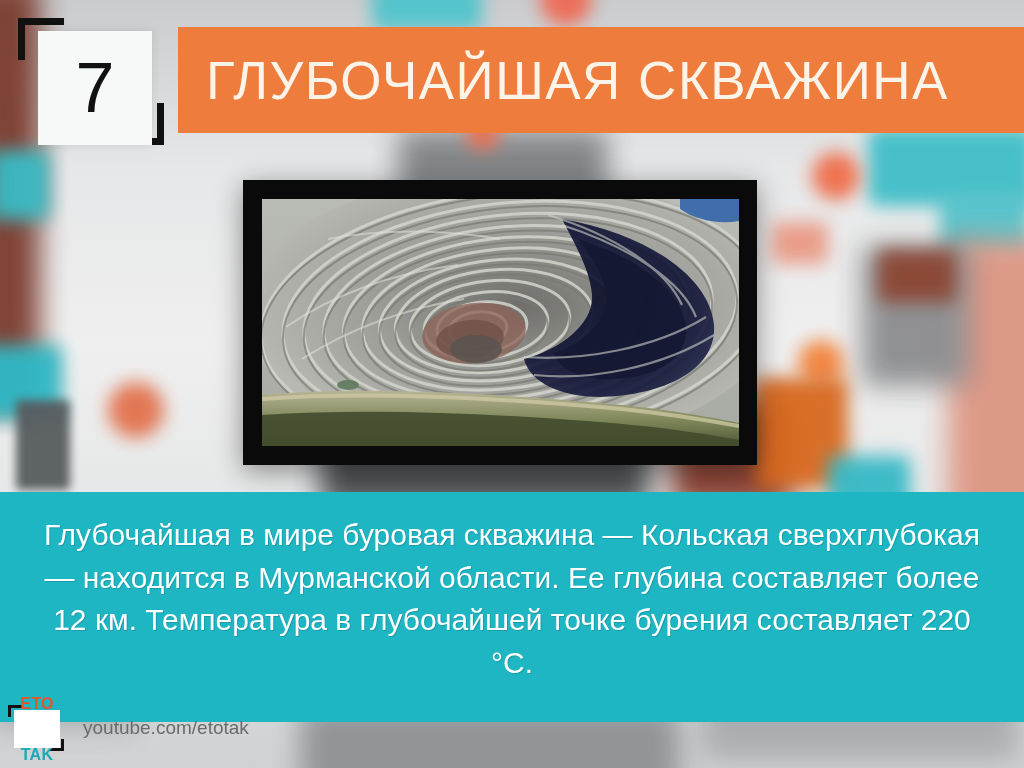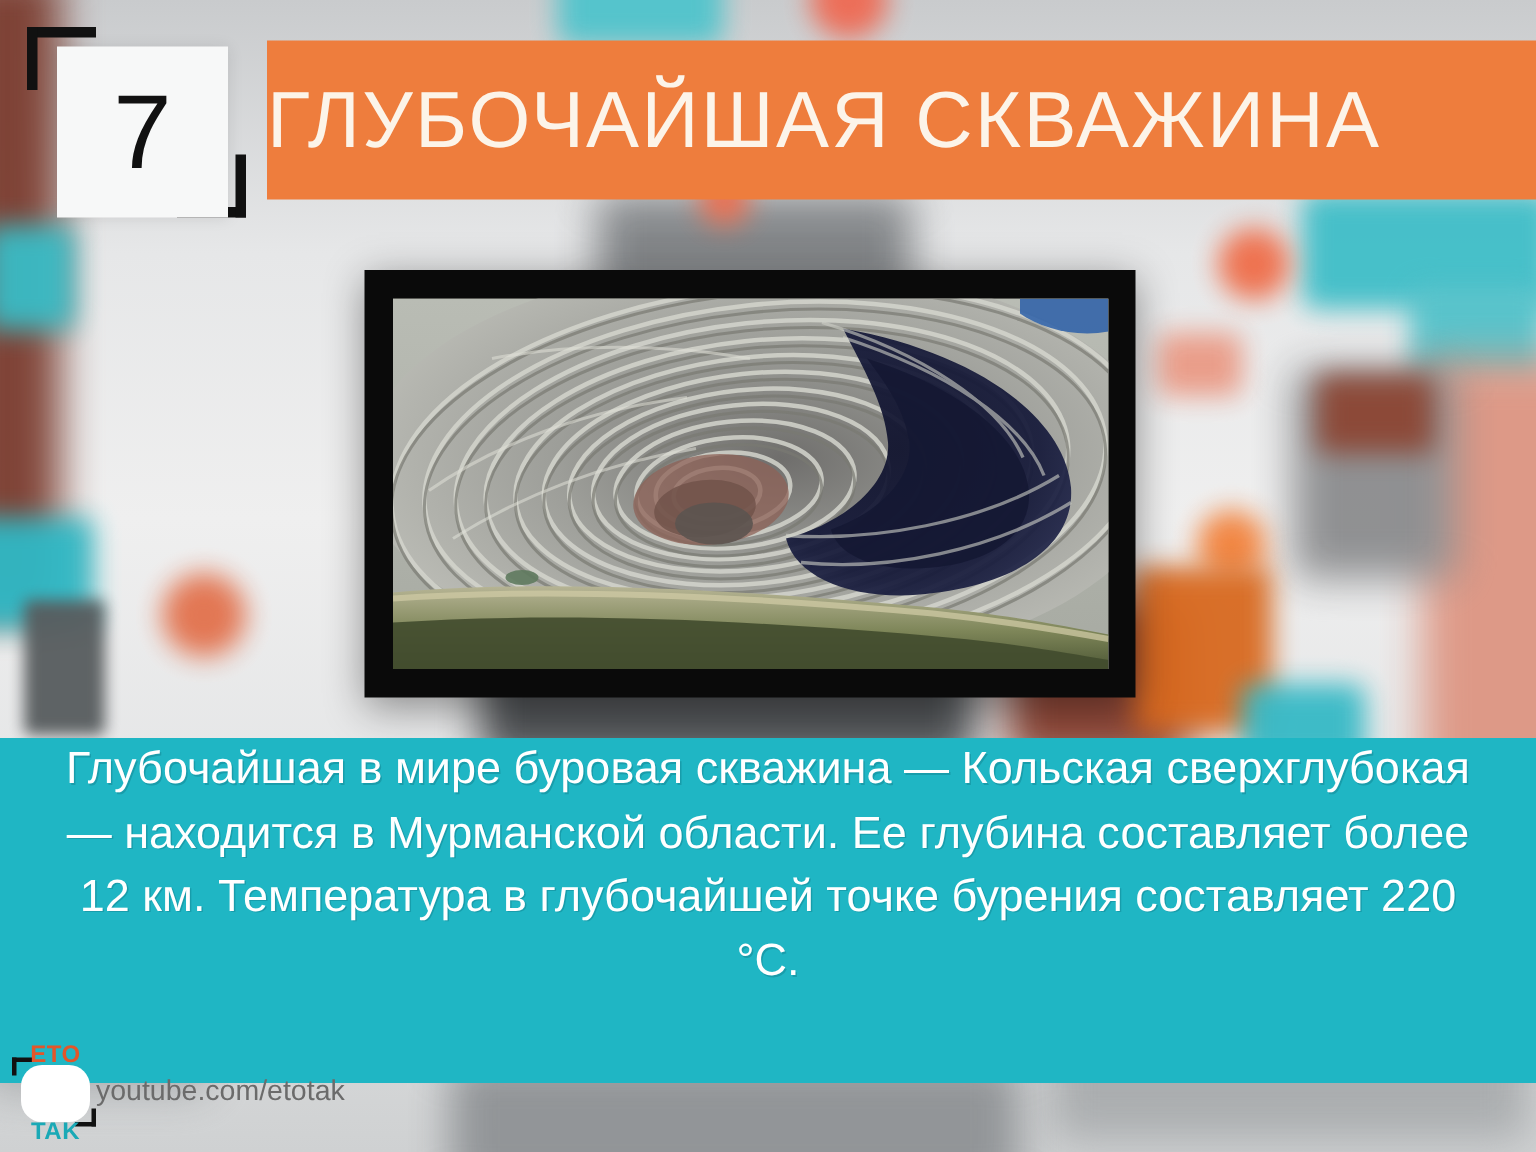--- a/index.html
+++ b/index.html
@@ -97,20 +97,21 @@
     height: 106px;
     background: #ee7d3d;
     display: flex;
     align-items: center;
   }
   .title-text {
     color: #fcf4e9;
     font-size: 53px;
     font-weight: 400;
     letter-spacing: 1.5px;
+    padding-left: 28px;
     line-height: 1;
     white-space: nowrap;
   }
 
   
   .photo-frame {
     position: absolute;
     left: 243px;
     top: 180px;
     width: 514px;
@@ -133,21 +134,21 @@
   .caption-band {
     position: absolute;
     left: 0;
     top: 492px;
     width: 1024px;
     height: 230px;
     background: #1fb6c4;
     display: flex;
     align-items: flex-start;
     justify-content: center;
-    padding-top: 0;
+    padding-top: 22px;
     box-sizing: border-box;
   }
   .caption-text {
     color: #ffffff;
     font-size: 30px;
     line-height: 1.42;
     text-align: center;
     width: 960px;
     text-shadow: 1px 1px 0 rgba(0,70,80,0.22);
     font-weight: 400;
@@ -172,36 +173,35 @@
   .logo-box {
     position: absolute;
     left: 6px; top: 5px;
     width: 46px; height: 38px;
     background: #ffffff;
     display: flex;
     flex-direction: column;
     align-items: center;
     justify-content: center;
     line-height: 0.96;
-    border-radius: 14px;
   }
   .logo-eto { color: #e2562a; font-size: 16px; font-weight: 700; letter-spacing: 0.3px; }
   .logo-tak { color: #1aa9b6; font-size: 16px; font-weight: 700; letter-spacing: 0.3px; margin-top: 36px; }
   .logo-bracket {
     position: absolute;
     border-color: #111111;
     border-style: solid;
     box-sizing: border-box;
   }
   .logo-bracket.tl { left: 0; top: 0; width: 14px; height: 12px; border-width: 3px 0 0 3px; }
   .logo-bracket.br { left: 42px; top: 34px; width: 14px; height: 12px; border-width: 0 3px 3px 0; }
   .logo-url {
     color: #6b6b6b;
     font-size: 19px;
-    margin-left: 0;
+    margin-left: 19px;
     white-space: nowrap;
   }
 </style>
 </head>
 <body>
 
 <div id="slide">
 
   <div class="bg-layer">
     <div class="bg-base"></div>

